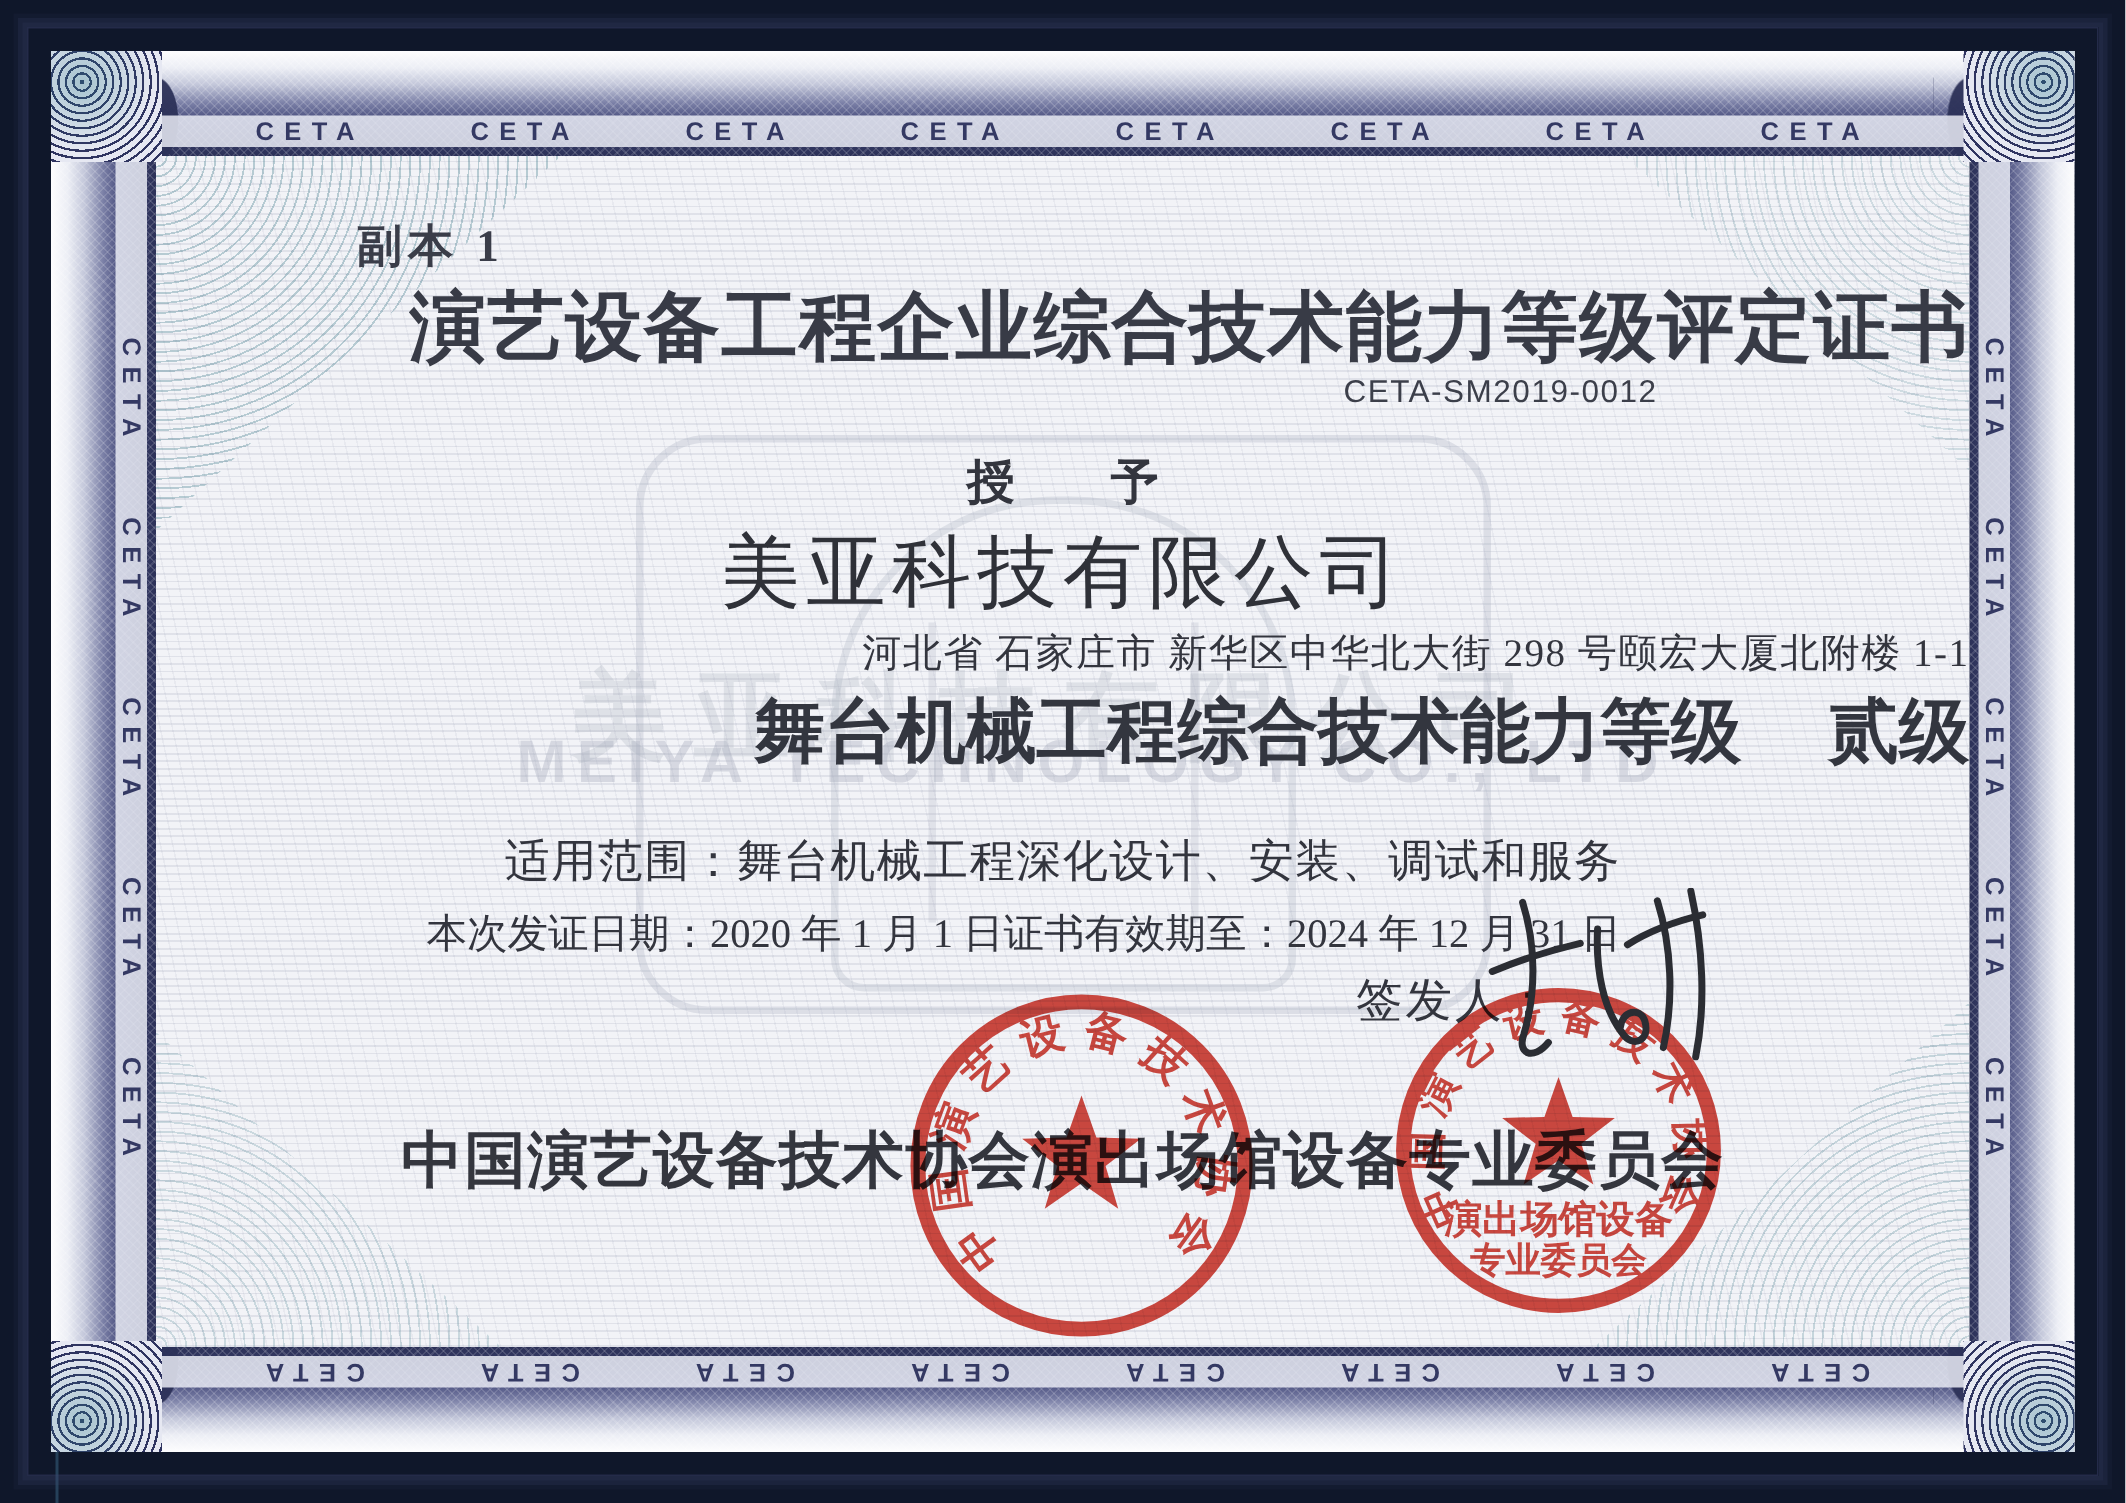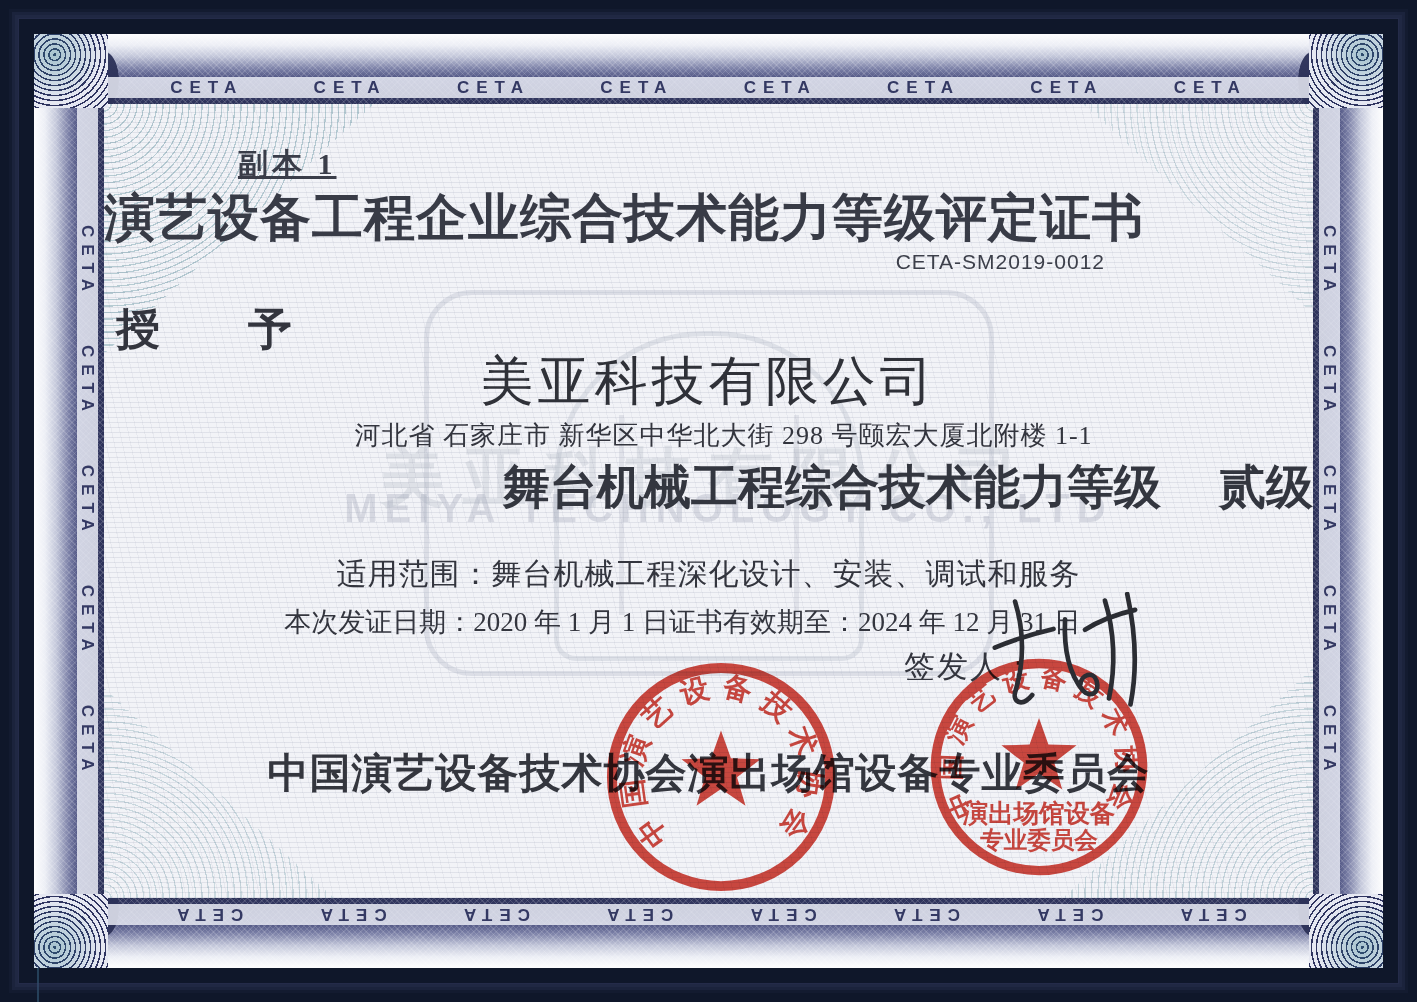--- a/index.html
+++ b/index.html
@@ -95,28 +95,28 @@
     border-left:5px solid rgba(170,176,192,.25);border-right:5px solid rgba(170,176,192,.25);}
 
   
   .wm-cn{position:absolute;left:0;right:0;top:330px;text-align:center;font-size:64px;font-weight:700;
     letter-spacing:18px;color:rgba(165,170,185,.25);white-space:nowrap;pointer-events:none;}
   .wm-en{position:absolute;left:0;right:0;top:382px;text-align:center;font-size:40px;font-weight:700;
     font-family:"Liberation Sans","DejaVu Sans",sans-serif;letter-spacing:7px;color:rgba(168,173,188,.38);
     white-space:nowrap;pointer-events:none;padding-left:40px;}
 
   
-  .copy-label{position:absolute;left:134px;top:40px;font-size:30px;font-weight:700;color:#3a3d49;letter-spacing:4px;text-decoration:underline;}
-  .title{position:absolute;left:0;right:0;top:80px;text-align:left;font-size:51px;font-weight:700;
+  .copy-label{position:absolute;left:134px;top:40px;font-size:30px;font-weight:700;color:#3a3d49;letter-spacing:4px;}
+  .title{position:absolute;left:0;right:0;top:80px;text-align:right;font-size:51px;font-weight:700;
     color:#383b46;letter-spacing:1px;white-space:nowrap;}
   .cert-no{position:absolute;right:208px;top:146px;font-size:21px;color:#3c3f4a;letter-spacing:1px;
     font-family:"Liberation Sans","DejaVu Sans",sans-serif;}
-  .award{position:absolute;left:12px;right:0;top:196px;font-size:44px;font-weight:700;color:#33353e;}
+  .award{position:absolute;left:0;right:0;top:196px;text-align:center;font-size:32px;font-weight:700;color:#33353e;}
   .company{position:absolute;left:0;right:0;top:242px;text-align:center;font-size:53px;color:#2f3138;letter-spacing:4px;}
-  .address{position:absolute;left:0;right:0;top:314px;text-align:center;font-size:26px;color:#33353e;letter-spacing:1px;padding-left:30px;}
+  .address{position:absolute;left:0;right:0;top:314px;text-align:right;font-size:26px;color:#33353e;letter-spacing:1px;padding-left:30px;}
   .grade{position:absolute;left:0;right:0;top:352px;display:flex;justify-content:flex-end;gap:58px;
     font-size:47px;font-weight:700;color:#33363f;white-space:nowrap;}
   .scope{position:absolute;left:0;right:0;top:450px;text-align:center;font-size:30px;color:#33353e;letter-spacing:1px;}
   .dates{position:absolute;left:0;right:0;top:500px;display:flex;justify-content:center;
     font-size:27px;color:#33353e;transform:translateX(-26px);white-space:nowrap;}
   .signer{position:absolute;left:800px;top:542px;font-size:31px;color:#33353e;letter-spacing:2px;}
   .signature{position:absolute;left:876px;top:488px;width:180px;height:130px;z-index:6;}
   .org-line{position:absolute;left:0;right:0;top:642px;text-align:center;font-size:41px;font-weight:700;
     color:#34363e;letter-spacing:1px;white-space:nowrap;z-index:4;}
 

